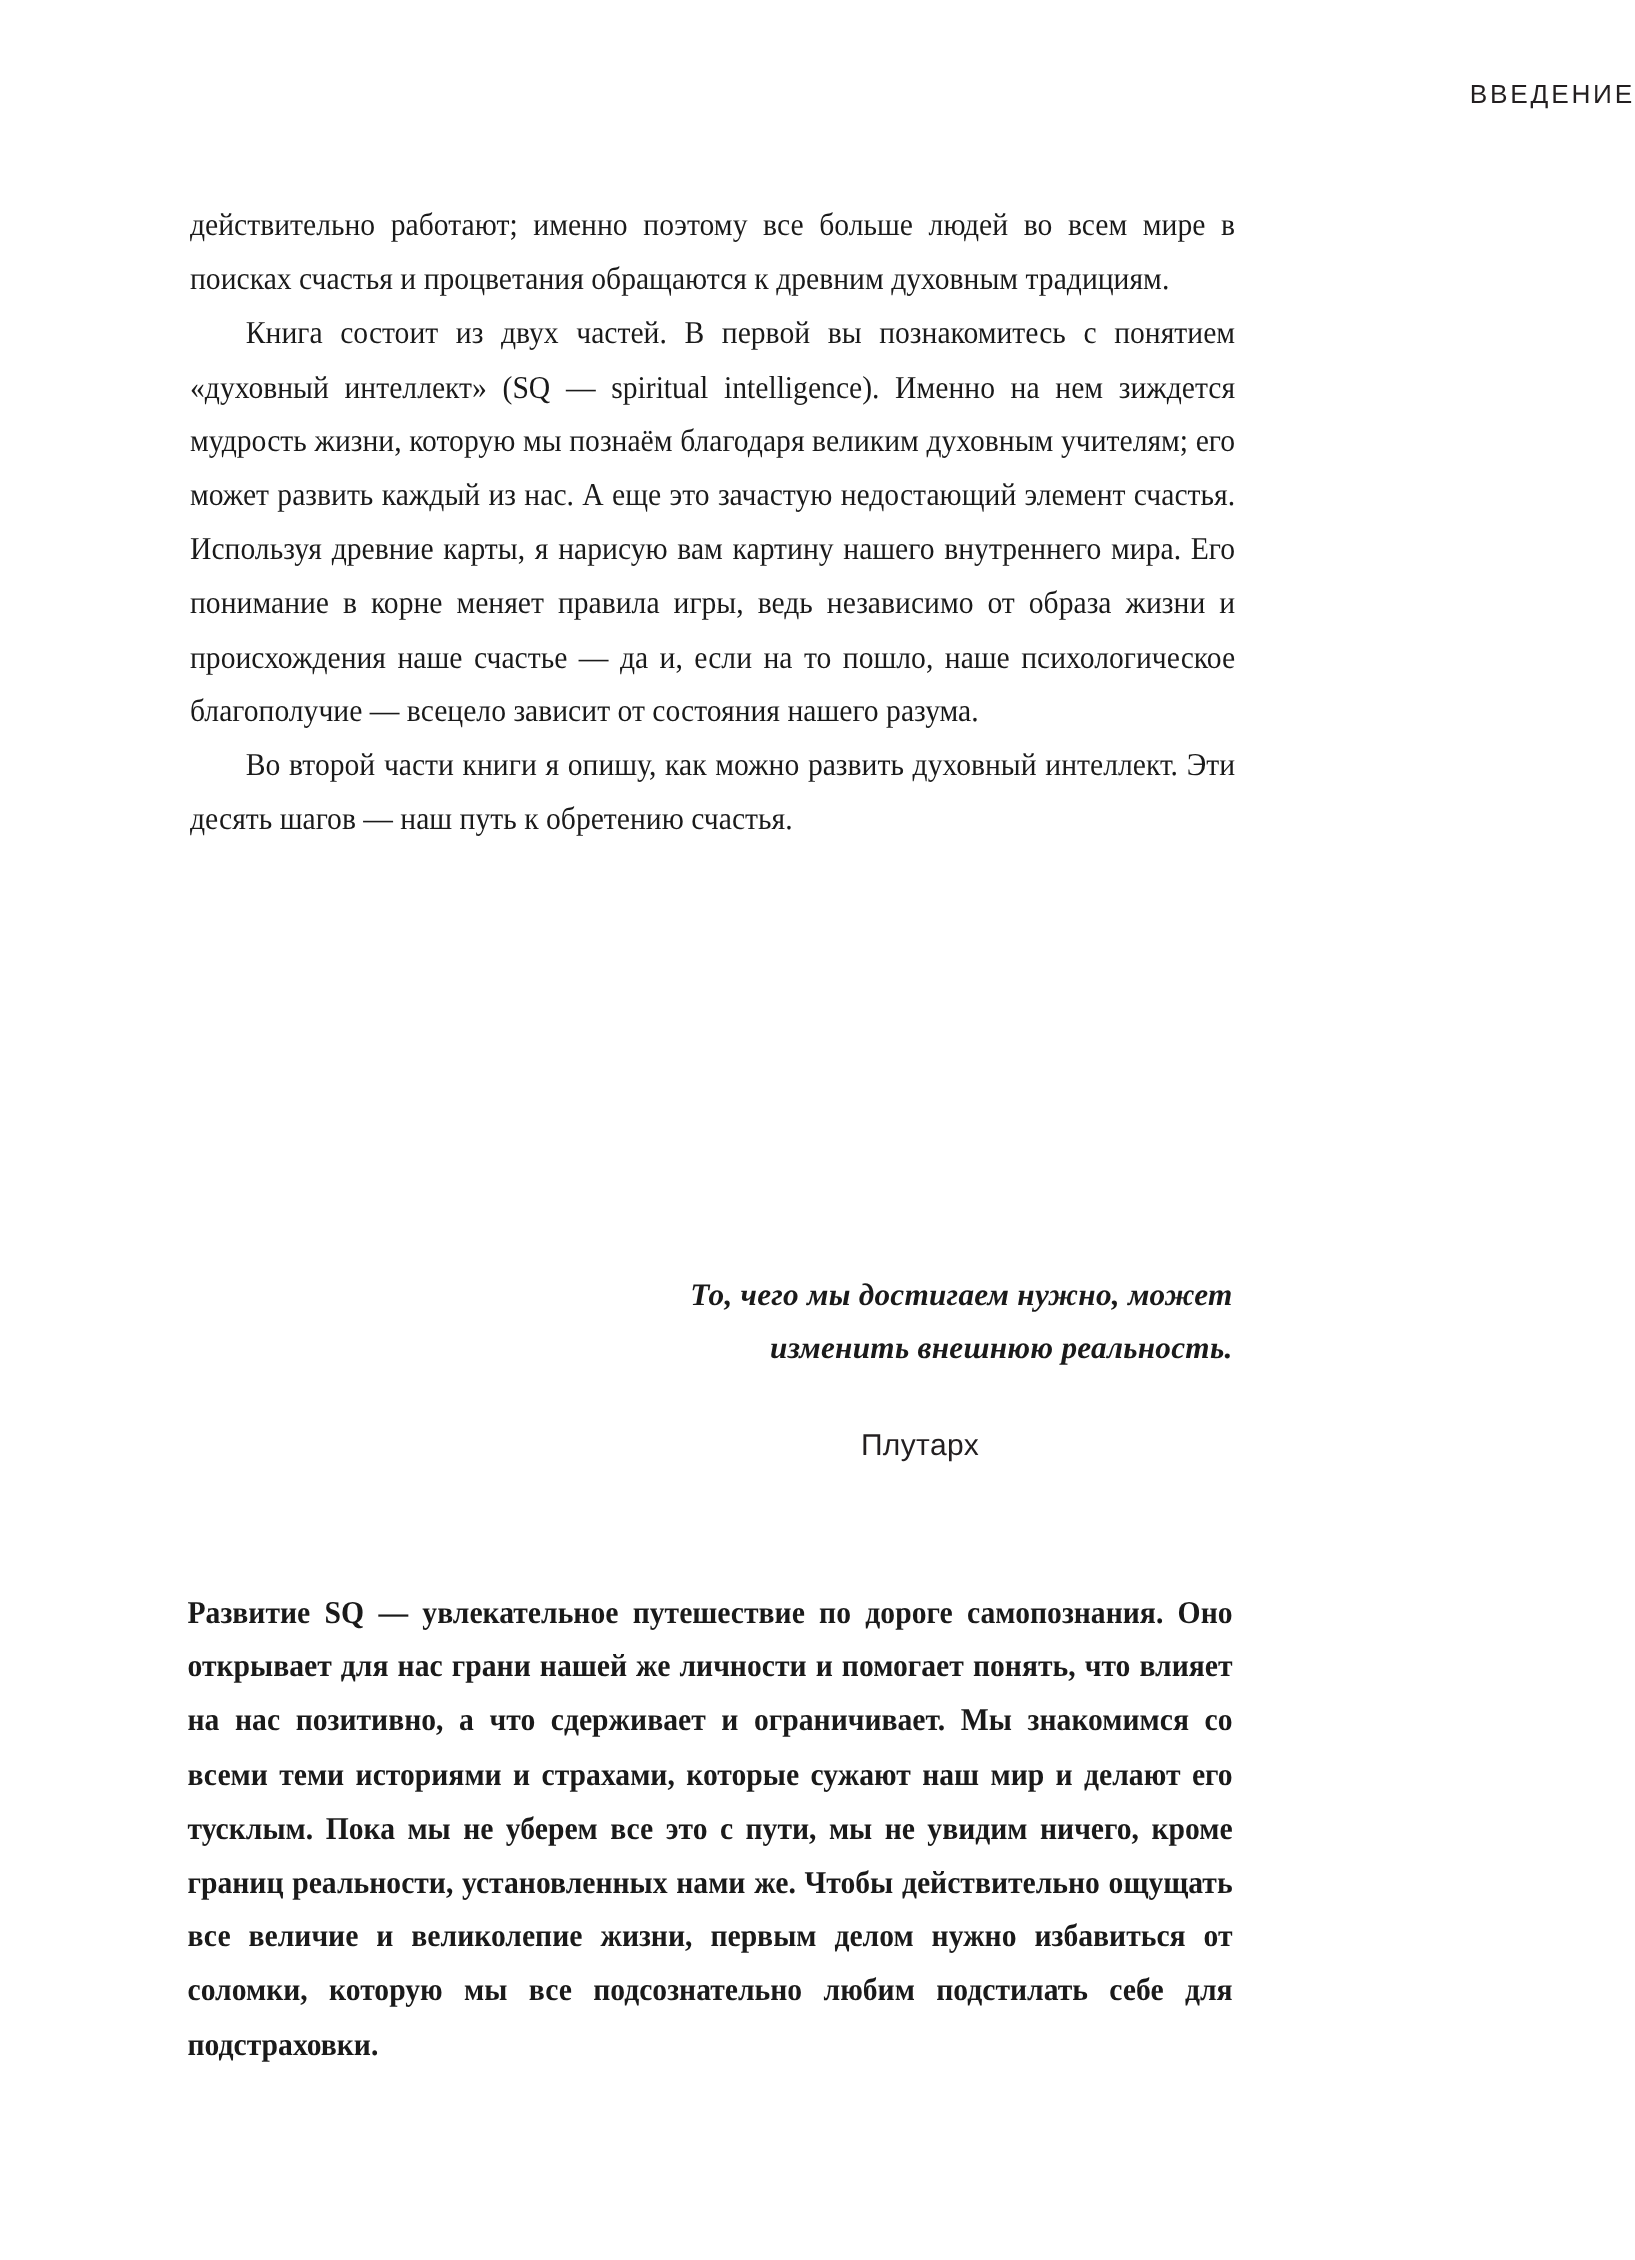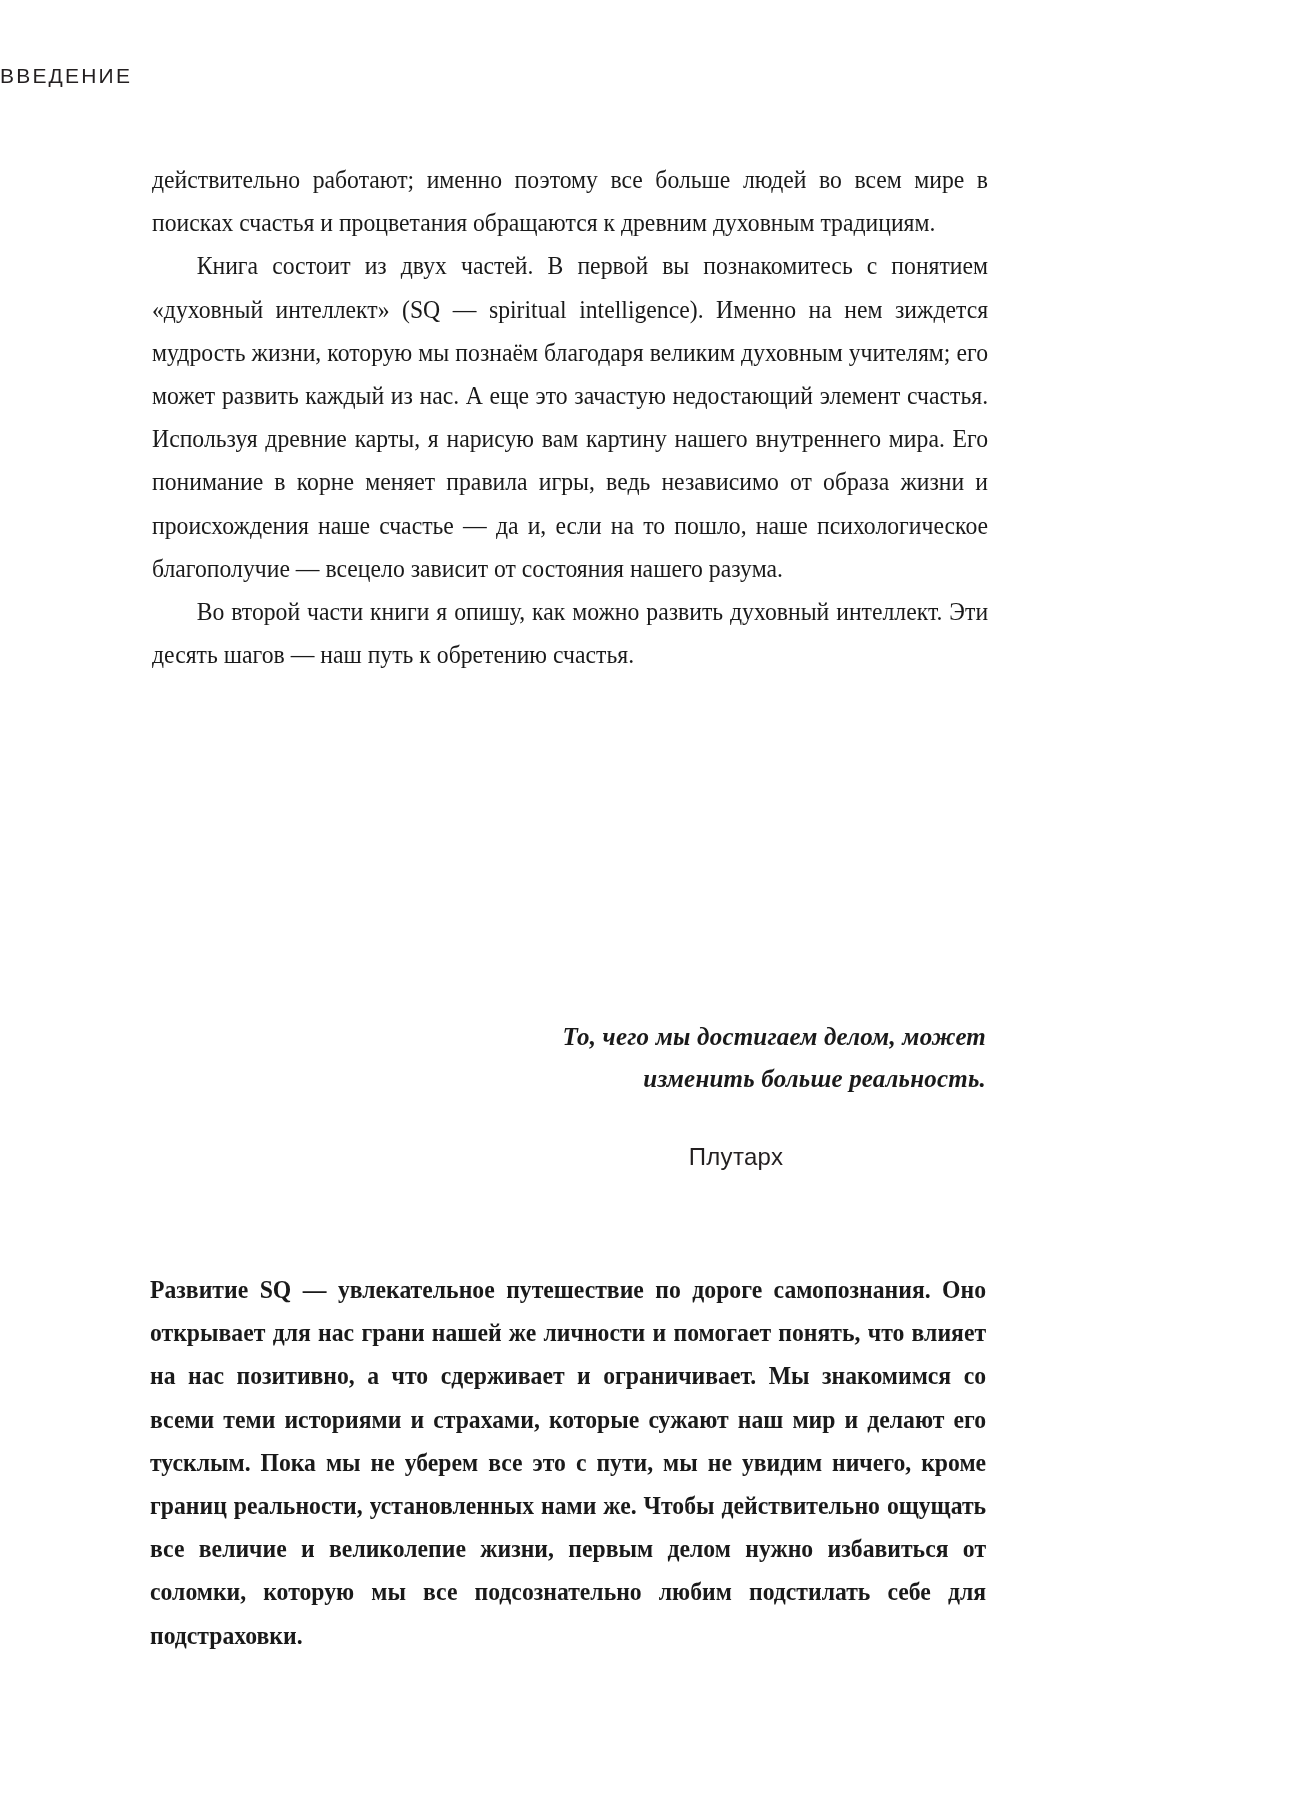--- a/index.html
+++ b/index.html
@@ -16,21 +16,21 @@
     overflow: hidden;
     box-sizing: border-box;
   }
 
   
   .running-head {
     position: absolute;
     left: 0;
     top: 64px;
     width: 1308px;
-    text-align: left;
+    text-align: right;
     font-family: "Liberation Sans", sans-serif;
     font-size: 21px;
     font-weight: 400;
     letter-spacing: 2.2px;
     color: #231f20;
   }
 
   
   .column {
     position: absolute;
@@ -128,22 +128,22 @@
   <div class="running-head">ВВЕДЕНИЕ</div>
 
   <div class="column">
     <p class="body">действительно работают; именно поэтому все больше людей во всем мире в поисках счастья и процветания обращаются к древним духовным традициям.</p>
     <p class="body">Книга состоит из двух частей. В первой вы познакомитесь с понятием «духовный интеллект» (SQ — spiritual intelligence). Именно на нем зиждется мудрость жизни, которую мы познаём благодаря великим духовным учителям; его может развить каждый из нас. А еще это зачастую недостающий элемент счастья. Используя древние карты, я нарисую вам картину нашего внутреннего мира. Его понимание в корне меняет правила игры, ведь независимо от образа жизни и происхождения наше счастье — да и, если на то пошло, наше психологическое благополучие — всецело зависит от состояния нашего разума.</p>
     <p class="body">Во второй части книги я опишу, как можно развить духовный интеллект. Эти десять шагов — наш путь к обретению счастья.</p>
   </div>
 
 
   <div class="epigraph">
-    <p class="epigraph-line">То, чего мы достигаем делом, может</p>
-    <p class="epigraph-line">изменить больше реальность.</p>
+    <p class="epigraph-line">То, чего мы достигаем нужно, может</p>
+    <p class="epigraph-line">изменить внешнюю реальность.</p>
   </div>
 
   <div class="attribution">Плутарх</div>
 
   <div class="column-lower">
     <p class="body">Развитие SQ — увлекательное путешествие по дороге самопознания. Оно открывает для нас грани нашей же личности и помогает понять, что влияет на нас позитивно, а что сдерживает и ограничивает. Мы знакомимся со всеми теми историями и страхами, которые сужают наш мир и делают его тусклым. Пока мы не уберем все это с пути, мы не увидим ничего, кроме границ реальности, установленных нами же. Чтобы действительно ощущать все величие и великолепие жизни, первым делом нужно избавиться от соломки, которую мы все подсознательно любим подстилать себе для подстраховки.</p>
   </div>
 
 </div>
 

